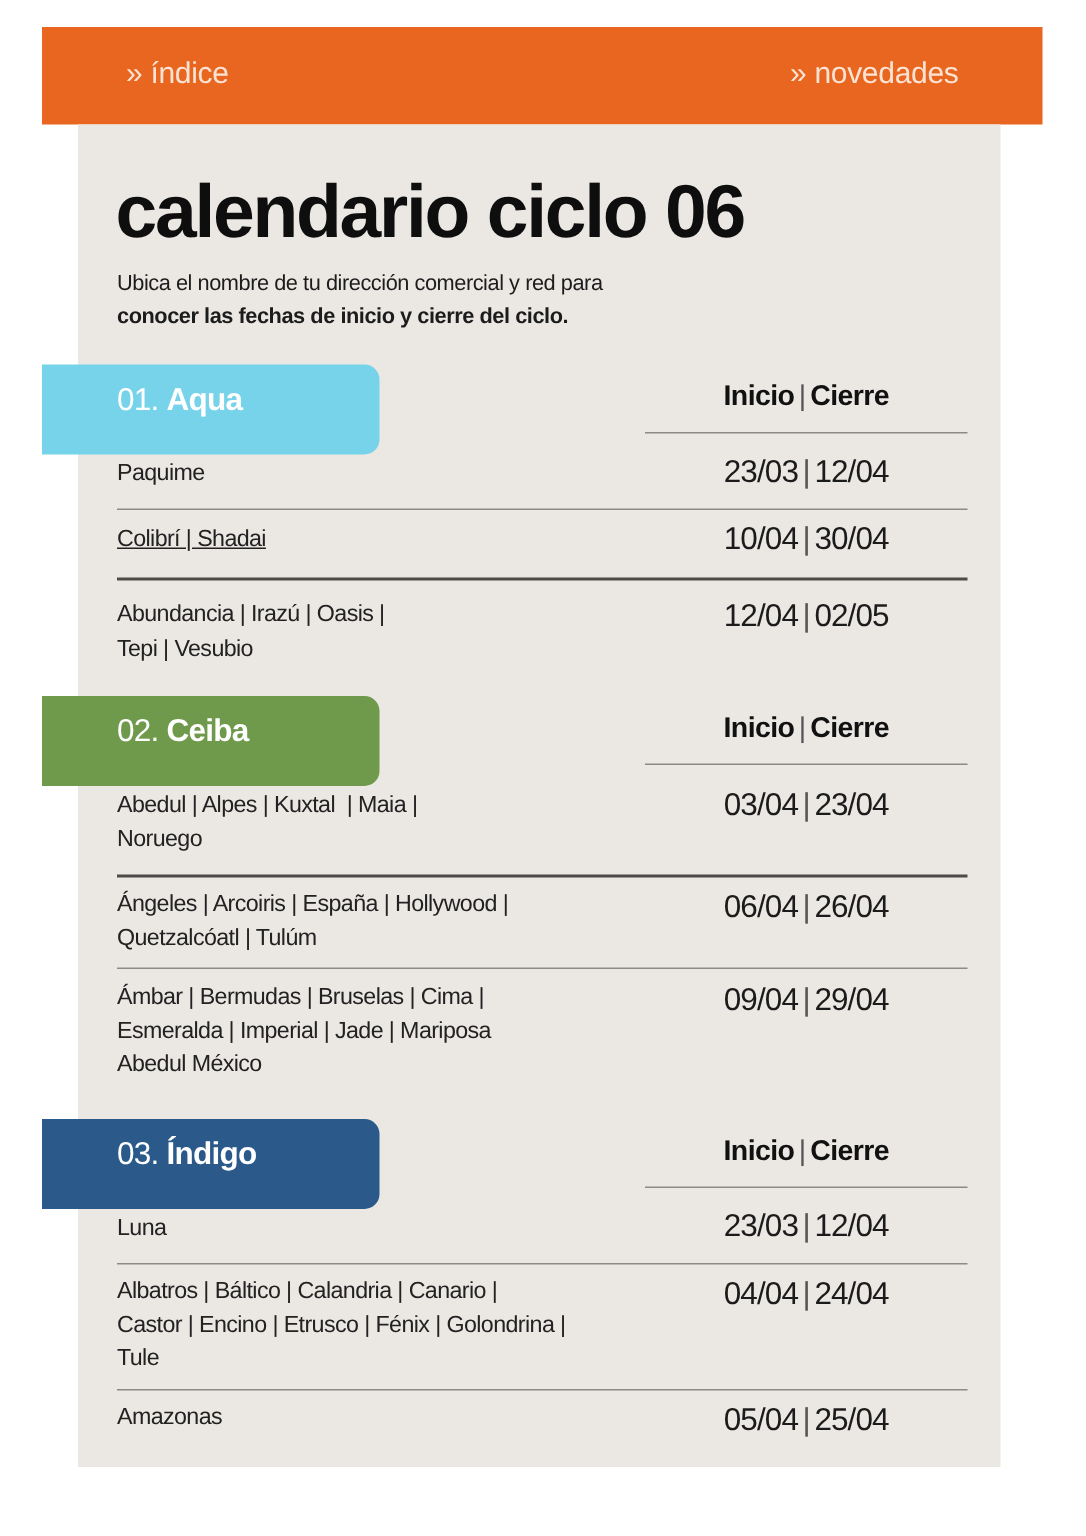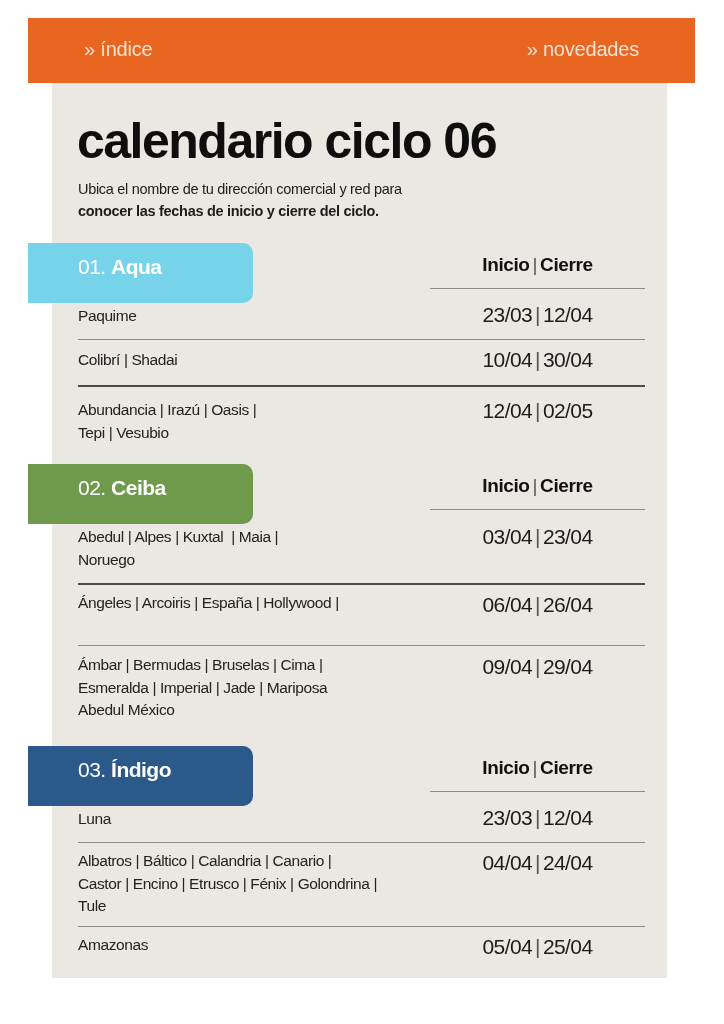--- a/index.html
+++ b/index.html
@@ -83,21 +83,21 @@
 <div class="hline" style="left:430px;top:288px;width:215px;"></div>
 
 <div class="row-names" style="top:305px;">
   <div>Paquime</div>
 </div>
 <div class="row-dates" style="top:303px;">
   <span>23/03</span><span class="sep">|</span><span>12/04</span>
 </div>
 <div class="hline" style="left:78px;top:339px;width:567px;"></div>
 
-<div class="row-names" style="top:349px;">
+<div class="row-names" style="top:349px;text-decoration:underline;">
   <div>Colibrí | Shadai</div>
 </div>
 <div class="row-dates" style="top:348px;">
   <span>10/04</span><span class="sep">|</span><span>30/04</span>
 </div>
 <div class="hline dark" style="left:78px;top:385px;width:567px;"></div>
 
 <div class="row-names" style="top:399px;">
   <div>Abundancia | Irazú | Oasis |</div>
   <div>Tepi | Vesubio</div>
@@ -119,20 +119,21 @@
   <div style="white-space:pre">Abedul | Alpes | Kuxtal  | Maia |</div>
   <div>Noruego</div>
 </div>
 <div class="row-dates" style="top:525px;">
   <span>03/04</span><span class="sep">|</span><span>23/04</span>
 </div>
 <div class="hline dark" style="left:78px;top:583px;width:567px;"></div>
 
 <div class="row-names" style="top:592px;">
   <div>Ángeles | Arcoiris | España | Hollywood |</div>
+  <div>Quetzalcóatl | Tulúm</div>
 </div>
 <div class="row-dates" style="top:593px;">
   <span>06/04</span><span class="sep">|</span><span>26/04</span>
 </div>
 <div class="hline" style="left:78px;top:645px;width:567px;"></div>
 
 <div class="row-names" style="top:654px;">
   <div>Ámbar | Bermudas | Bruselas | Cima |</div>
   <div>Esmeralda | Imperial | Jade | Mariposa</div>
   <div>Abedul México</div>

